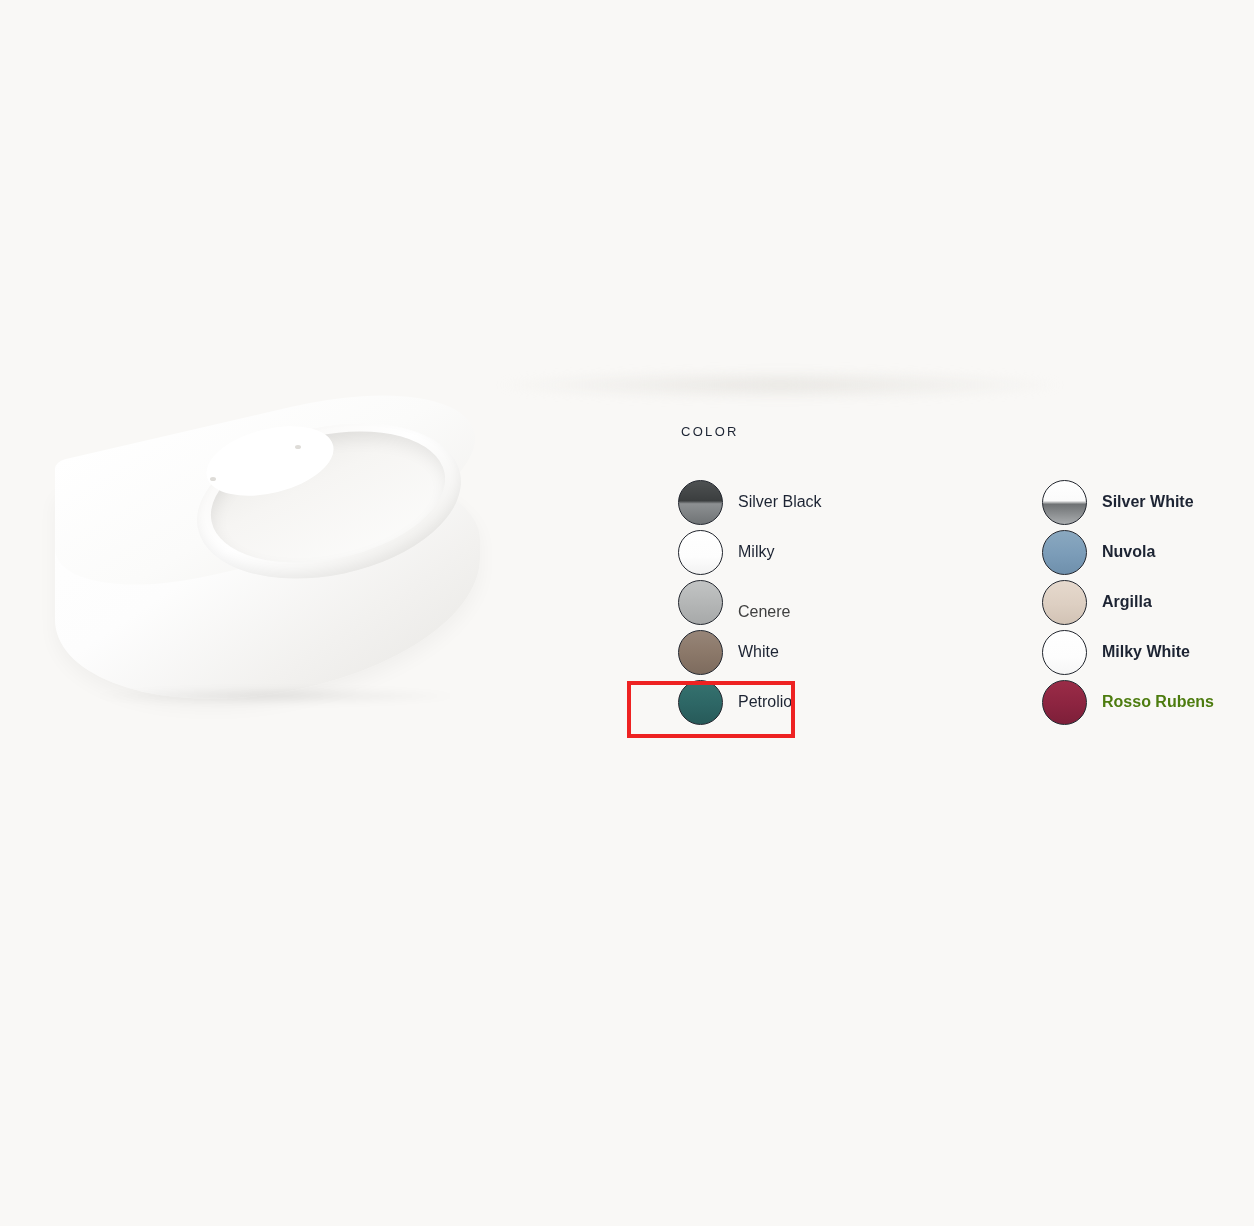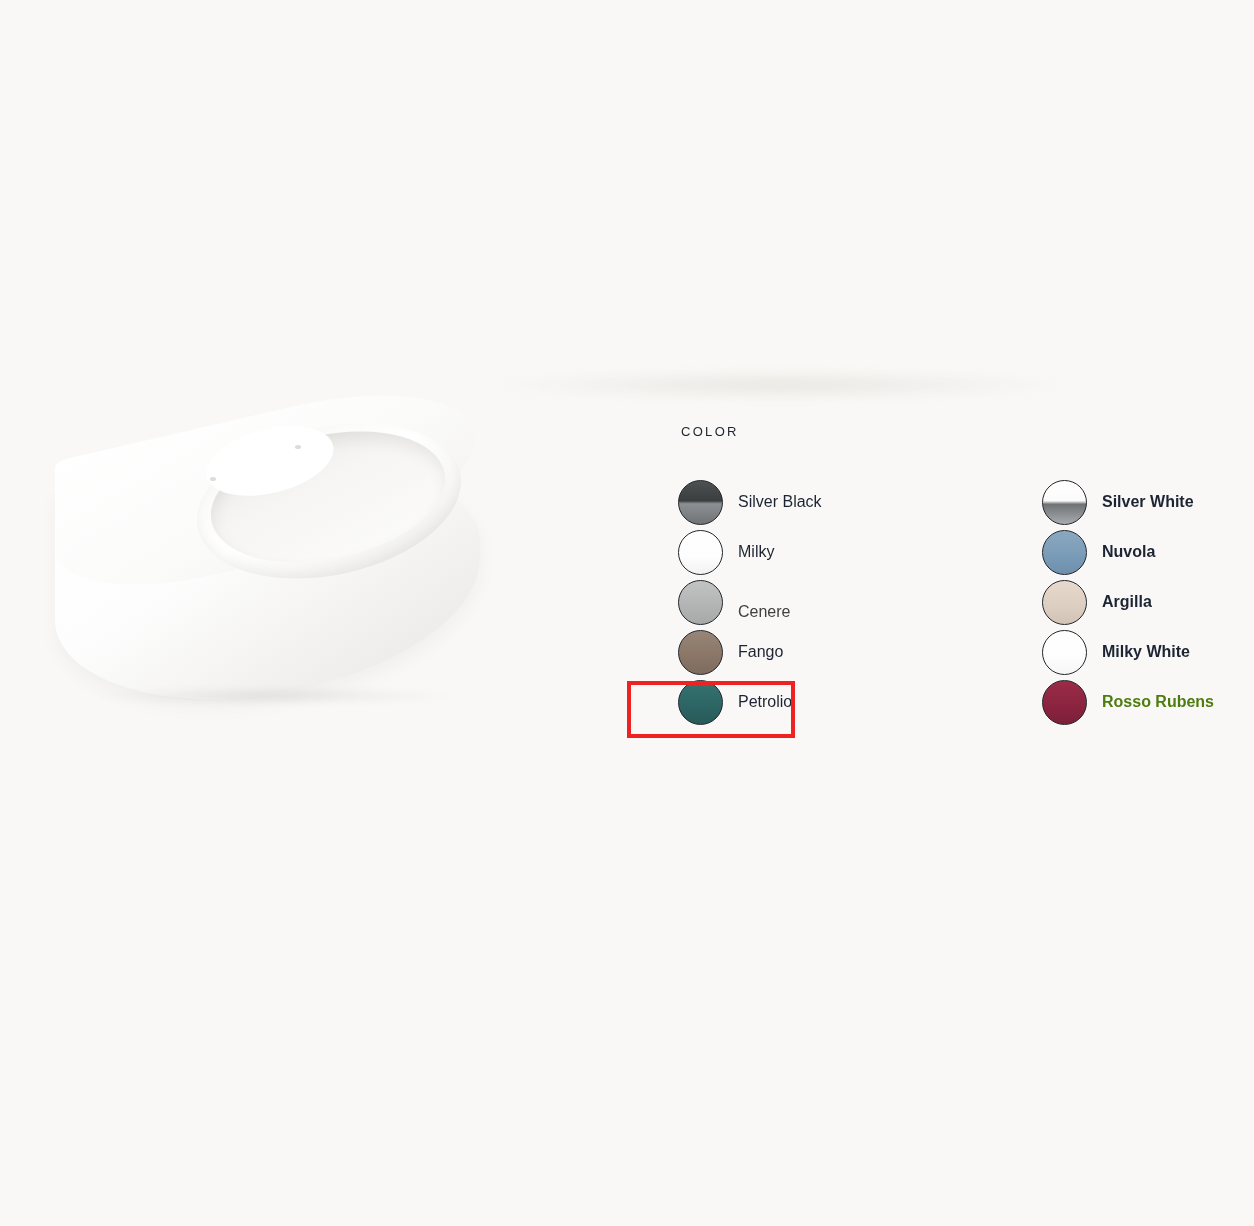--- a/index.html
+++ b/index.html
@@ -207,21 +207,21 @@
       </div>
 
 
       <div class="swatch-row">
         <span class="swatch-dot" style="background: linear-gradient(rgb(194, 196, 196) 0%, rgb(179, 181, 181) 55%, rgb(167, 169, 169) 100%);"></span>
         <span class="swatch-label" style="color: #404040; margin-top: 20px;">Cenere</span>
       </div>
 
       <div class="swatch-row">
         <span class="swatch-dot" style="background: linear-gradient(rgb(151, 133, 120) 0%, rgb(138, 119, 104) 55%, rgb(125, 107, 94) 100%);"></span>
-        <span class="swatch-label" style="color: rgb(29, 36, 51);">Fango</span>
+        <span class="swatch-label" style="color: rgb(29, 36, 51);">White</span>
       </div>
 
       <div class="swatch-row">
         <span class="swatch-dot" style="background: linear-gradient(rgb(54, 114, 111) 0%, rgb(45, 102, 101) 55%, rgb(39, 90, 89) 100%);"></span>
         <span class="swatch-label" style="color: rgb(29, 36, 51);">Petrolio</span>
       </div>
 
     </div>
 
     <div class="swatch-col right">

